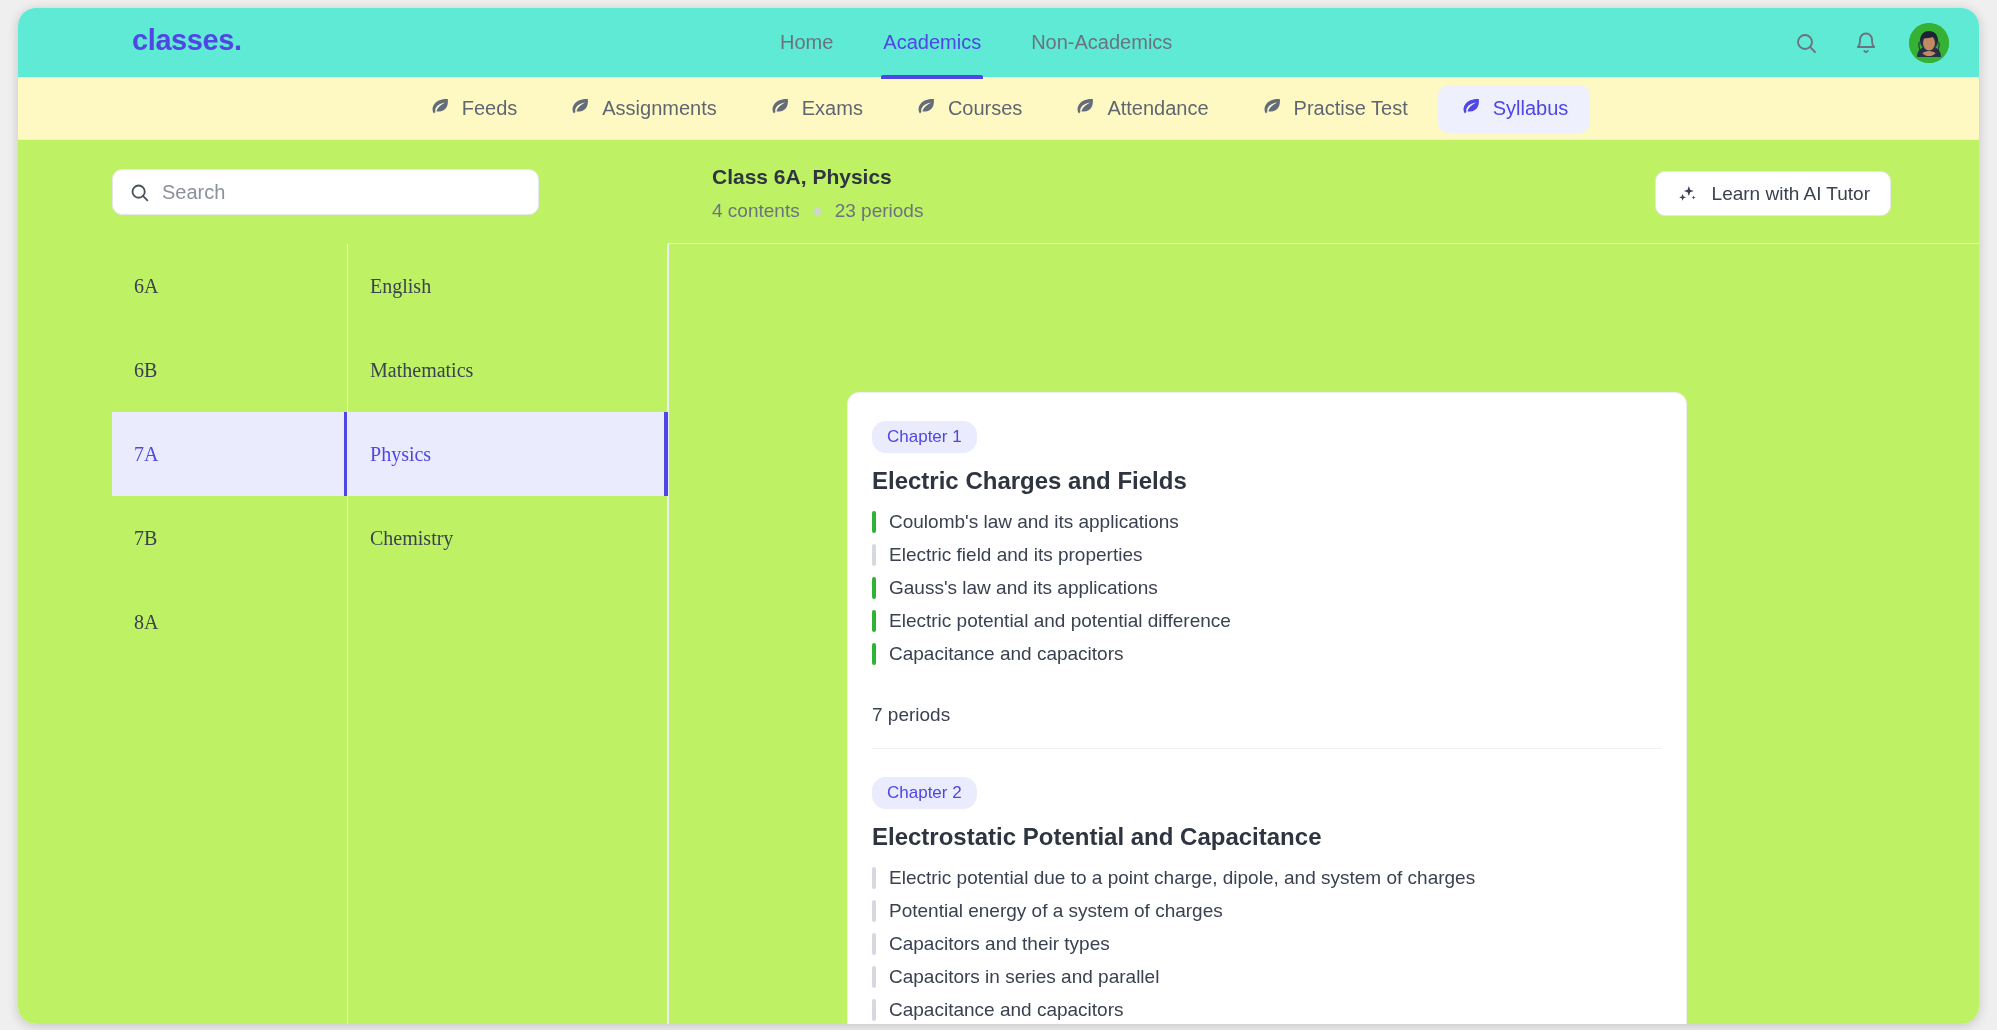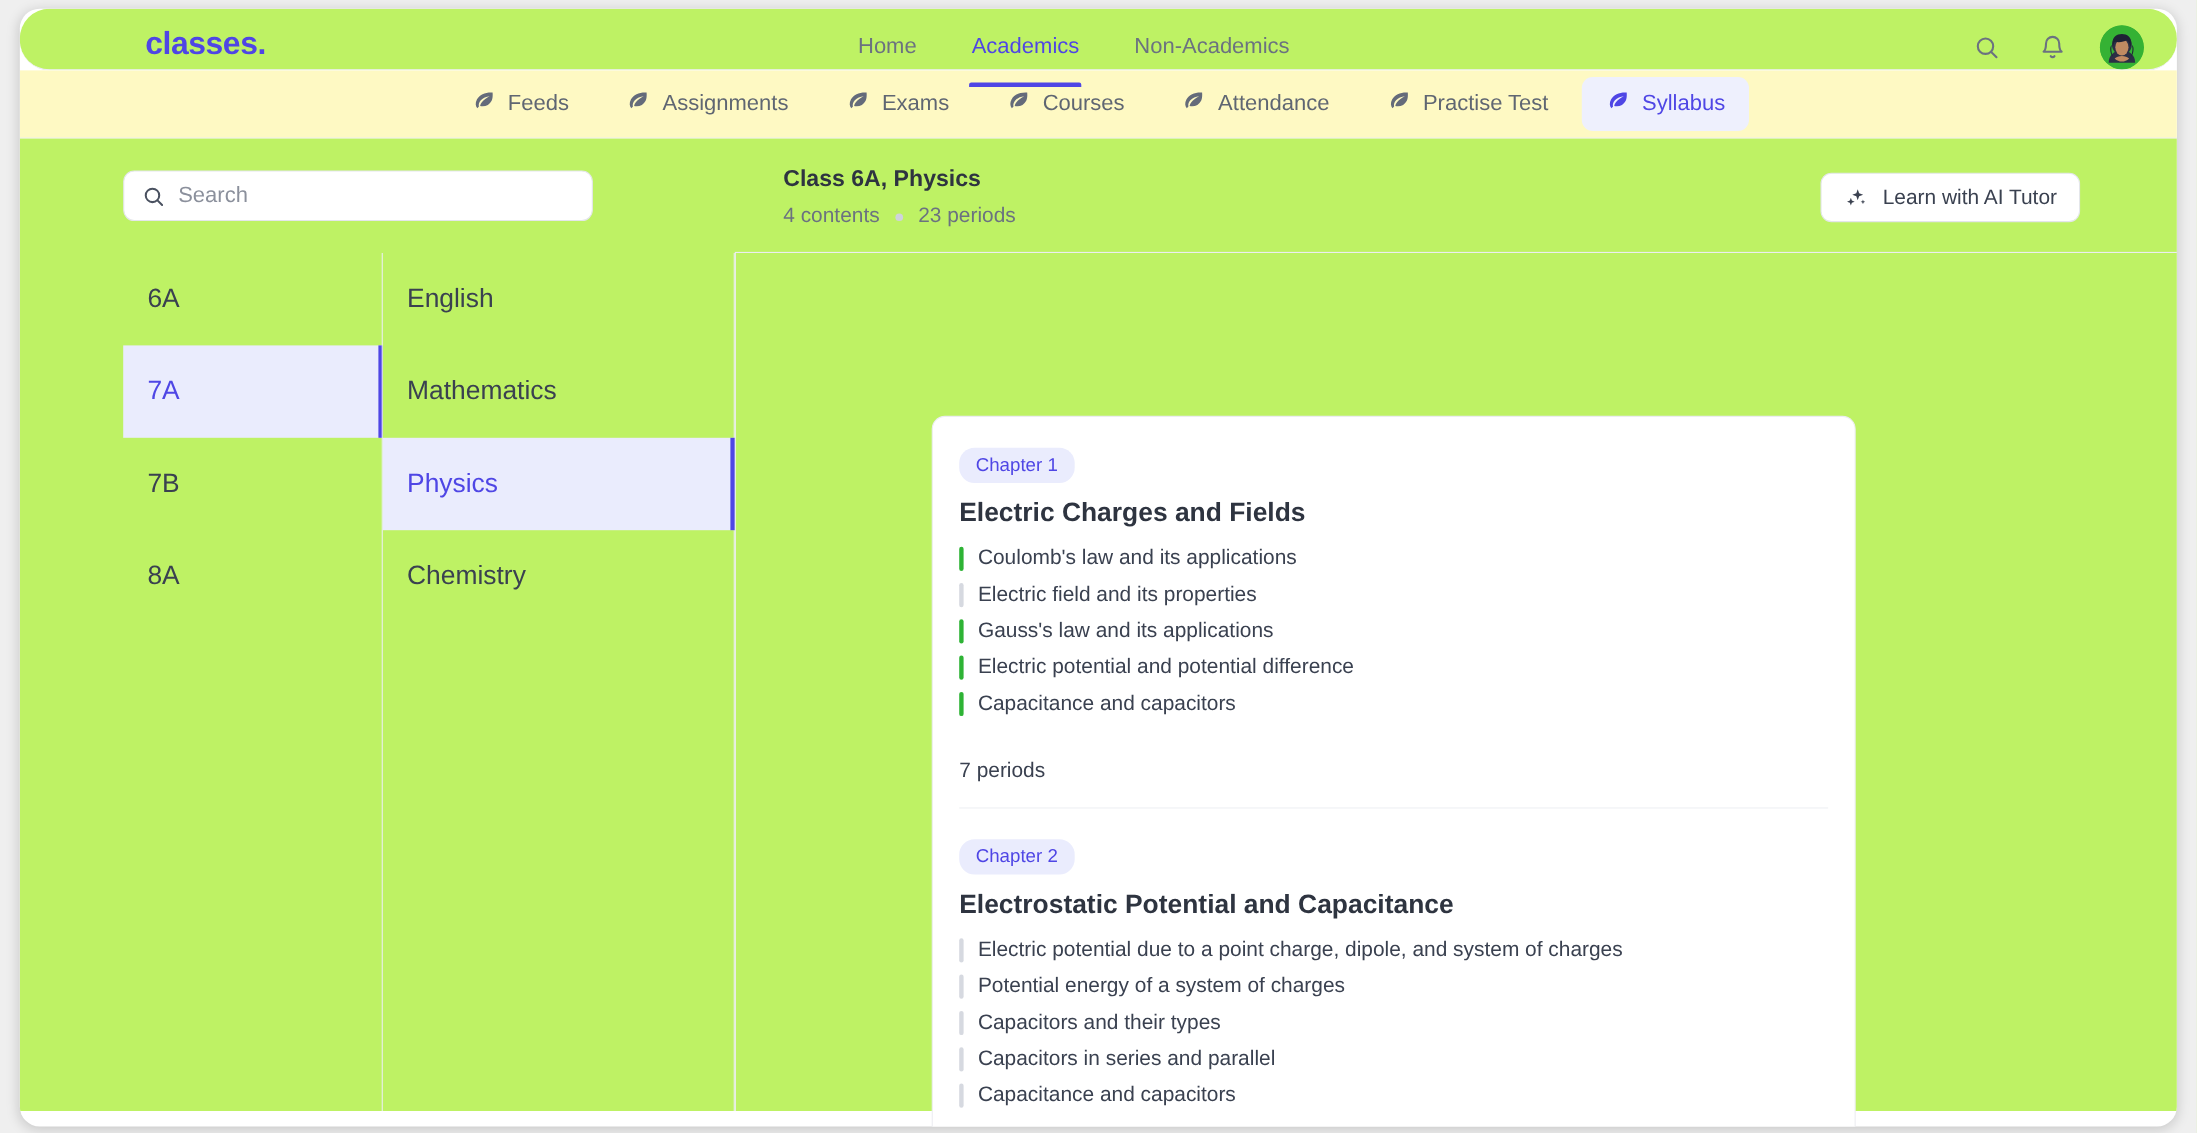--- a/index.html
+++ b/index.html
@@ -23,24 +23,23 @@
     height: 1016px;
     background: #ffffff;
     border-radius: 18px;
     overflow: hidden;
     box-shadow: 0 2px 12px rgba(0,0,0,0.18);
   }
 
   
   .topbar {
     position: relative;
-    height: 56px;
-    background: #bef264;
+    height: 70px;
+    background: #5eead4;
     border-bottom: 1px solid #edeef2;
-    border-radius: 27px;
   }
 
   .brand {
     position: absolute;
     left: 114px;
     top: 16px;
     font-size: 29px;
     font-weight: 700;
     color: #4f46e5;
     letter-spacing: -0.4px;
@@ -228,24 +227,25 @@
   .col-subject {
     width: 344px;
     border-left: 1px solid #eceef1;
     border-right: 1px solid #eceef1;
   }
   .picker-item {
     height: 84px;
     display: flex;
     align-items: center;
     padding-left: 22px;
-    font-size: 24px;
+    font-size: 20px;
     color: #3a4150;
     cursor: pointer;
     position: relative;
+    font-family: Liberation Serif, serif;
   }
   .picker-item.selected {
     background: #eaecfd;
     color: #4f46e5;
   }
   .col-class .picker-item.selected::after,
   .col-subject .picker-item.selected::after {
     content: "";
     position: absolute;
     right: -1px; top: 0; bottom: 0;
@@ -444,20 +444,21 @@
         </svg>
       </span>
       <span>Learn with AI Tutor</span>
     </button>
 
     <div class="header-rule"></div>
 
     <div class="picker">
       <div class="picker-col col-class">
         <div class="picker-item">6A</div>
+        <div class="picker-item">6B</div>
         <div class="picker-item selected">7A</div>
         <div class="picker-item">7B</div>
         <div class="picker-item">8A</div>
       </div>
       <div class="picker-col col-subject">
         <div class="picker-item">English</div>
         <div class="picker-item">Mathematics</div>
         <div class="picker-item selected">Physics</div>
         <div class="picker-item">Chemistry</div>
       </div>

